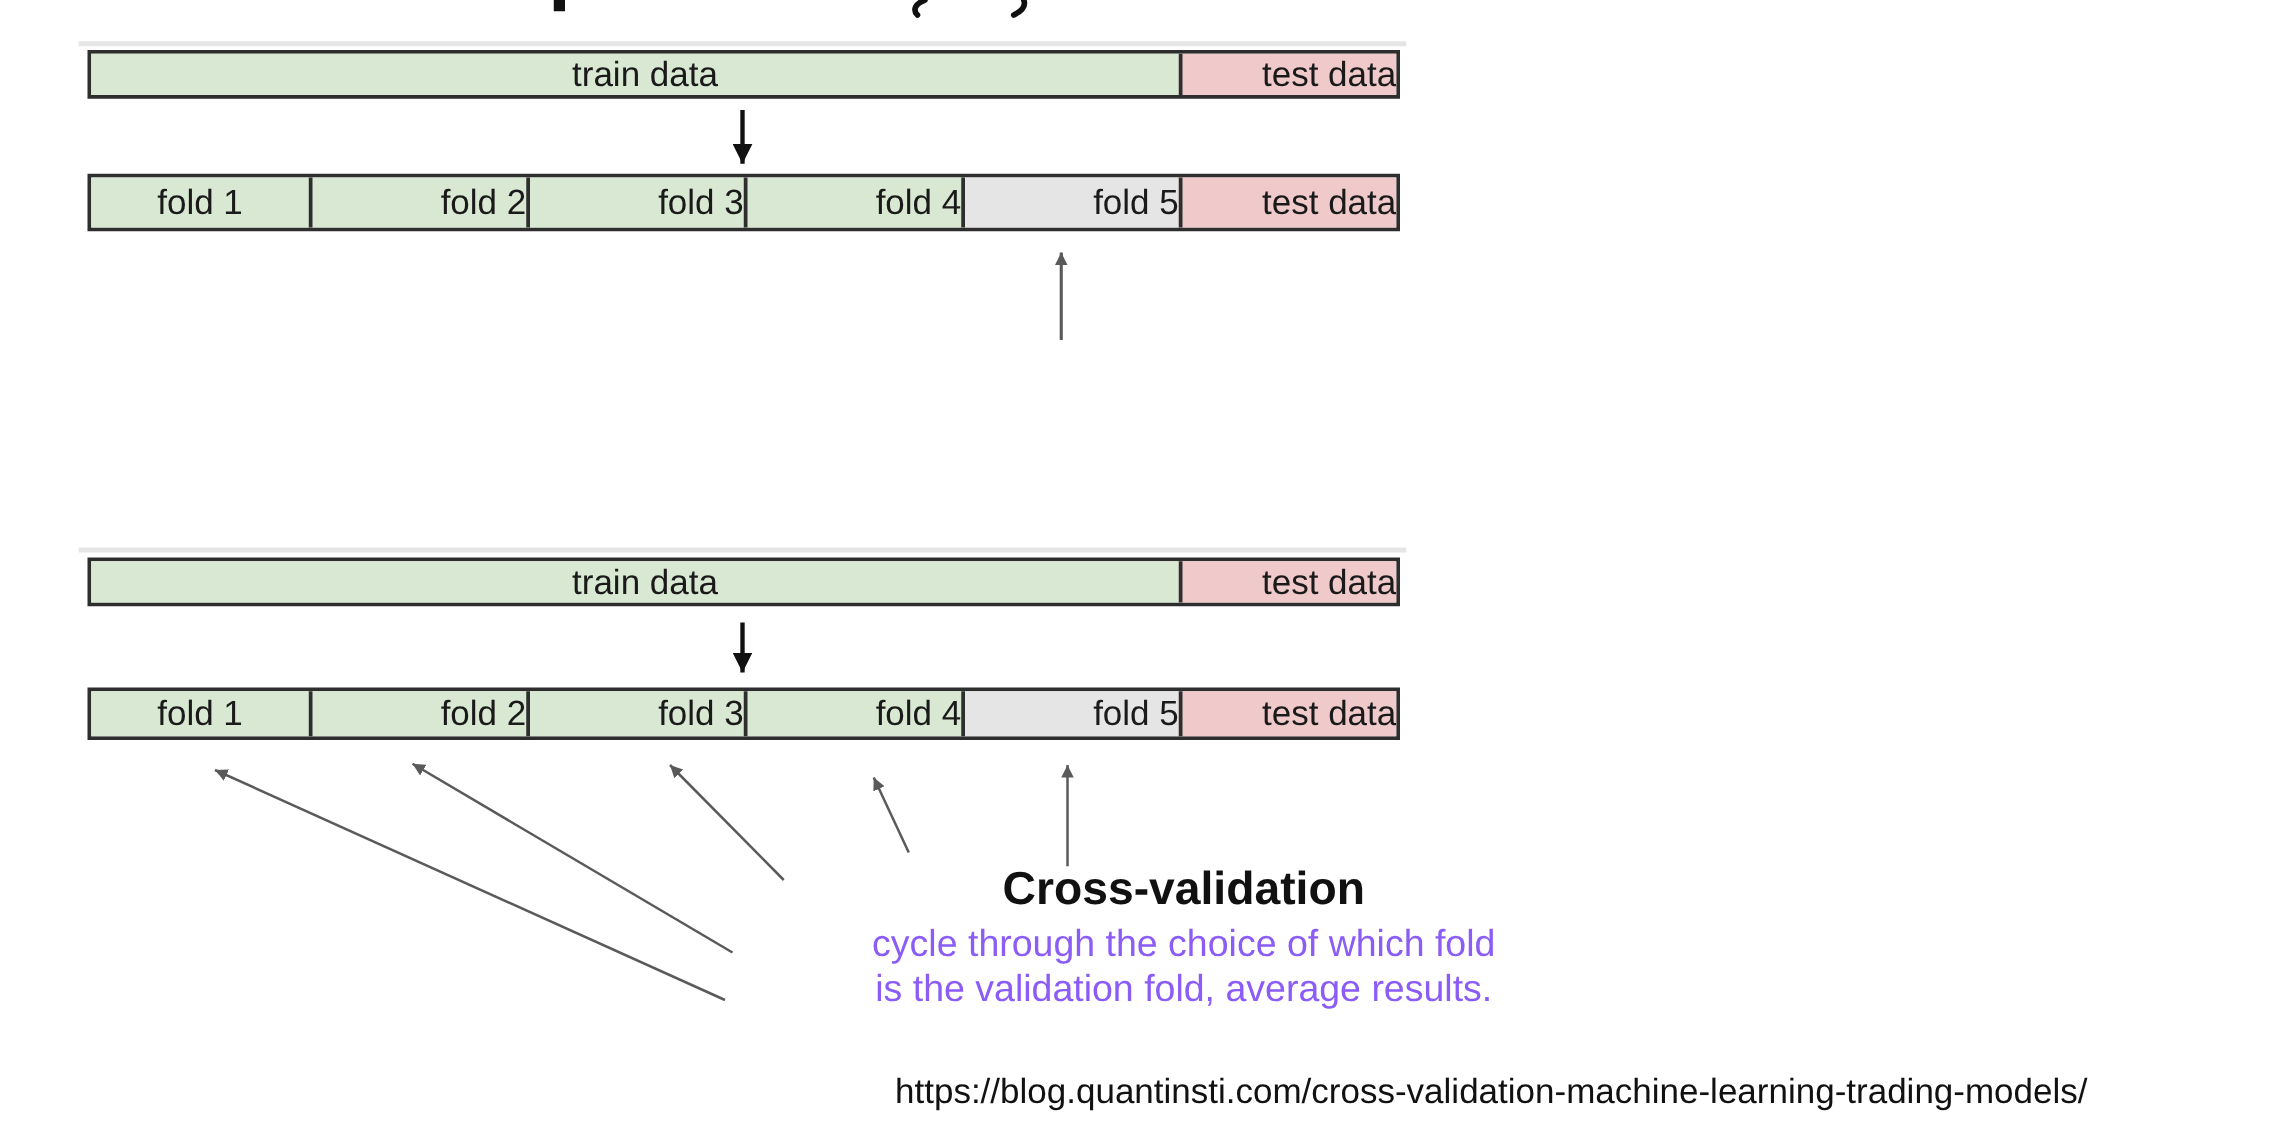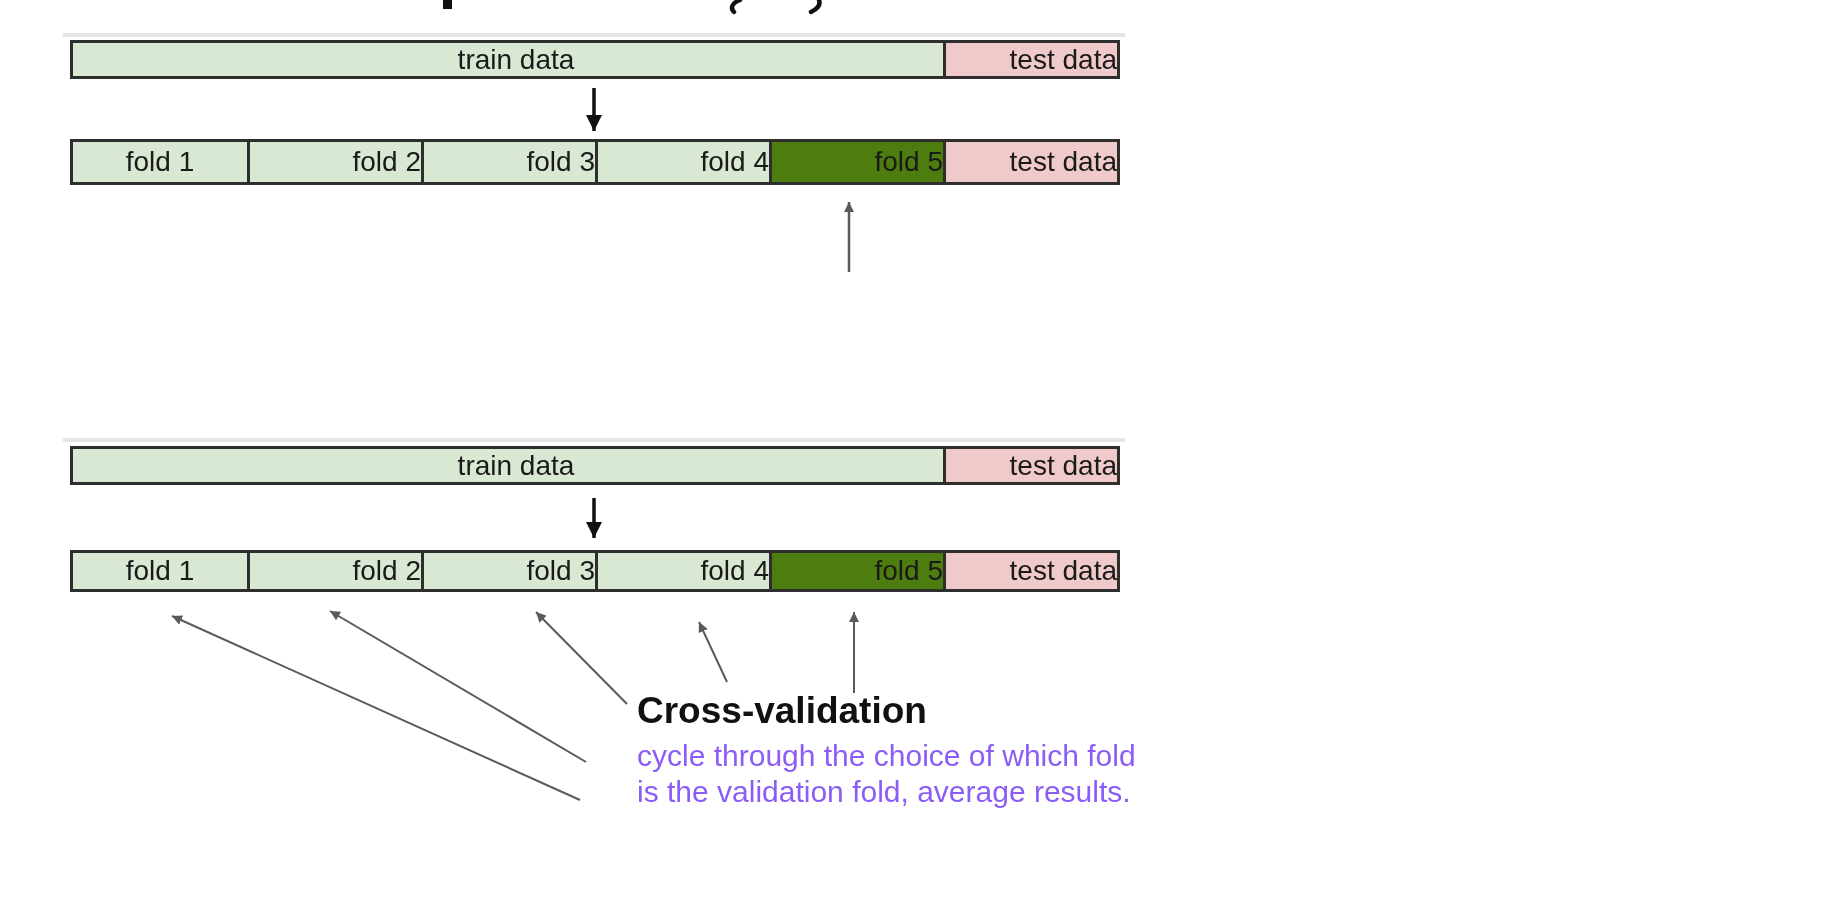--- a/index.html
+++ b/index.html
@@ -27,21 +27,21 @@
     box-sizing: border-box;
     display: flex;
     align-items: center;
     justify-content: center;
     font-size: 28px;
     white-space: nowrap;
     overflow: hidden;
   }
   .seg + .seg { border-left: 3px solid #2e2e2e; justify-content: flex-end; }
   .seg.green  { background: #d9e8d2; }
-  .seg.yellow { background: #4d7c0f; }
+  .seg.yellow { background: #e5e5e5; }
   .seg.pink   { background: #f0caca; }
   .seg.w5 { width: 83.333%; padding-left: 16px; }   
   .seg.w1 { width: 16.667%; }   
   .bar.train-1 { top: 40px;  height: 39px; }
   .bar.folds-1 { top: 139px; height: 46px; }
   .bar.train-2 { top: 446px; height: 39px; }
   .bar.folds-2 { top: 550px; height: 42px; }
 
   
   .streak {
@@ -72,21 +72,21 @@
     font-size: 30px;
     line-height: 36px;
     margin-top: 4px;
     color: #111111;
   }
   .cv-block {
     position: absolute;
     left: 637px;
     top: 689px;
     width: 620px;
-    text-align: left;
+    text-align: center;
   }
   .cv-title {
     font-size: 37px;
     line-height: 43px;
     font-weight: bold;
     color: #111111;
     margin-bottom: 6px;
   }
   .cv-line {
     font-size: 30px;
@@ -179,20 +179,21 @@
       <span>test data</span>
     </div>
   </div>
 
   <div class="cv-block">
     <div class="cv-title">Cross-validation</div>
     <div class="cv-line">cycle through the choice of which fold</div>
     <div class="cv-line">is the validation fold, average results.</div>
   </div>
 
+  <div class="source-url">https://blog.quantinsti.com/cross-validation-machine-learning-trading-models/</div>
 
   <svg class="overlay" width="1822" height="902" viewBox="0 0 1822 902" xmlns="http://www.w3.org/2000/svg">
     <defs>
       <marker id="headBlack" markerUnits="userSpaceOnUse" markerWidth="18" markerHeight="16" refX="16" refY="8" orient="auto">
         <path d="M0,0 L16,8 L0,16 Z" fill="#111111"></path>
       </marker>
       <marker id="headGray" markerUnits="userSpaceOnUse" markerWidth="12" markerHeight="10" refX="10" refY="5" orient="auto">
         <path d="M0,0 L10,5 L0,10 Z" fill="#5a5a5a"></path>
       </marker>
     </defs>

